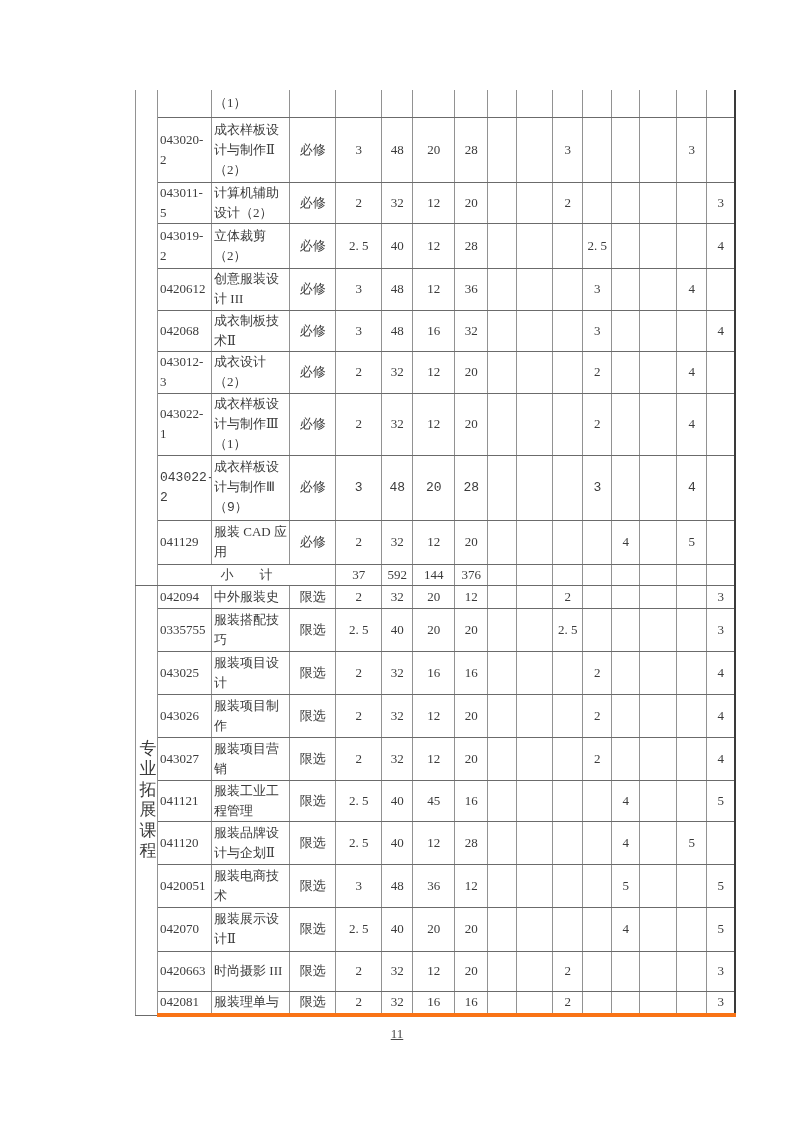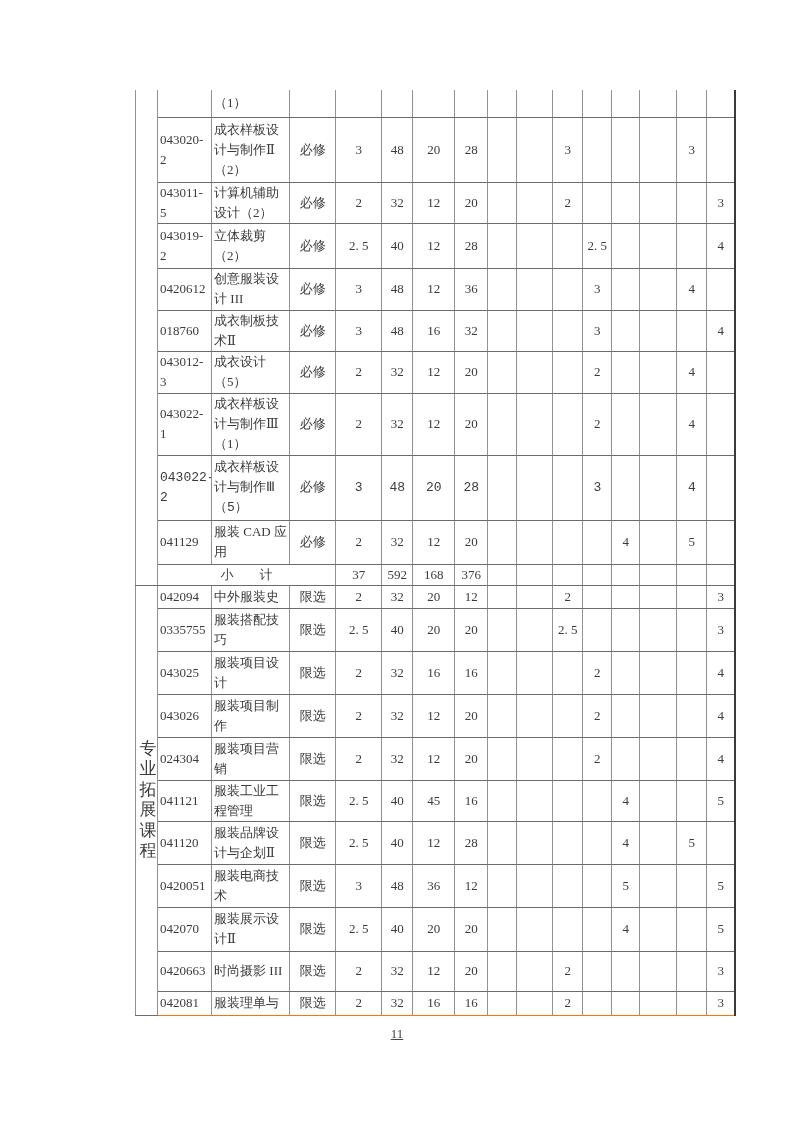--- a/index.html
+++ b/index.html
@@ -25,21 +25,21 @@
     border-top-color: #6b6b6b;
     border-bottom-color: #6b6b6b;
     font-size: 13px;
     line-height: 20px;
     color: #3b3b3b;
     vertical-align: middle;
     padding: 0 2px;
     overflow: hidden;
   }
   table.curriculum tr:first-child > td { border-top: 0; }
-  table.curriculum tr:last-child > td { border-bottom: 1px solid #f97316; }
+  table.curriculum tr:last-child > td { border-bottom: 4px solid #f97316; }
   table.curriculum td:last-child { border-right: 2px solid #3a3a3a; }
   td.c    { text-align: center; }
   td.code { text-align: left; padding-left: 7px; }
   td.name { text-align: left; padding: 1px 2px 1px 8px; }
   td.cat  { padding: 0; }
   .vtext {
     width: 14px;
     margin: 0 auto;
     text-align: center;
     line-height: 20.5px;
@@ -162,39 +162,39 @@
           <td class="c"></td>
           <td class="c"></td>
           <td class="c"></td>
           <td class="c">3</td>
           <td class="c"></td>
           <td class="c"></td>
           <td class="c">4</td>
           <td class="c"></td>
         </tr>
         <tr style="height: 41px;">
-          <td class="code">018760</td>
+          <td class="code">042068</td>
           <td class="name">成衣制板技术Ⅱ</td>
           <td class="c">必修</td>
           <td class="c">3</td>
           <td class="c">48</td>
           <td class="c">16</td>
           <td class="c">32</td>
           <td class="c"></td>
           <td class="c"></td>
           <td class="c"></td>
           <td class="c">3</td>
           <td class="c"></td>
           <td class="c"></td>
           <td class="c"></td>
           <td class="c">4</td>
         </tr>
         <tr style="height: 42px;">
           <td class="code">043012-3</td>
-          <td class="name">成衣设计（5）</td>
+          <td class="name">成衣设计（2）</td>
           <td class="c">必修</td>
           <td class="c">2</td>
           <td class="c">32</td>
           <td class="c">12</td>
           <td class="c">20</td>
           <td class="c"></td>
           <td class="c"></td>
           <td class="c"></td>
           <td class="c">2</td>
           <td class="c"></td>
@@ -214,21 +214,21 @@
           <td class="c"></td>
           <td class="c"></td>
           <td class="c">2</td>
           <td class="c"></td>
           <td class="c"></td>
           <td class="c">4</td>
           <td class="c"></td>
         </tr>
         <tr style="height: 65px; font-family: Liberation Mono, monospace;">
           <td class="code">043022-2</td>
-          <td class="name">成衣样板设计与制作Ⅲ（5）</td>
+          <td class="name">成衣样板设计与制作Ⅲ（9）</td>
           <td class="c">必修</td>
           <td class="c">3</td>
           <td class="c">48</td>
           <td class="c">20</td>
           <td class="c">28</td>
           <td class="c"></td>
           <td class="c"></td>
           <td class="c"></td>
           <td class="c">3</td>
           <td class="c"></td>
@@ -250,21 +250,21 @@
           <td class="c"></td>
           <td class="c">4</td>
           <td class="c"></td>
           <td class="c">5</td>
           <td class="c"></td>
         </tr>
         <tr style="height: 19px; margin-top: 27px;">
           <td class="c" colspan="3">小　　计</td>
           <td class="c">37</td>
           <td class="c">592</td>
-          <td class="c">168</td>
+          <td class="c">144</td>
           <td class="c">376</td>
           <td class="c"></td>
           <td class="c"></td>
           <td class="c"></td>
           <td class="c"></td>
           <td class="c"></td>
           <td class="c"></td>
           <td class="c"></td>
           <td class="c"></td>
         </tr>
@@ -333,21 +333,21 @@
           <td class="c"></td>
           <td class="c"></td>
           <td class="c"></td>
           <td class="c">2</td>
           <td class="c"></td>
           <td class="c"></td>
           <td class="c"></td>
           <td class="c">4</td>
         </tr>
         <tr style="height: 43px;">
-          <td class="code">024304</td>
+          <td class="code">043027</td>
           <td class="name">服装项目营销</td>
           <td class="c">限选</td>
           <td class="c">2</td>
           <td class="c">32</td>
           <td class="c">12</td>
           <td class="c">20</td>
           <td class="c"></td>
           <td class="c"></td>
           <td class="c"></td>
           <td class="c">2</td>

